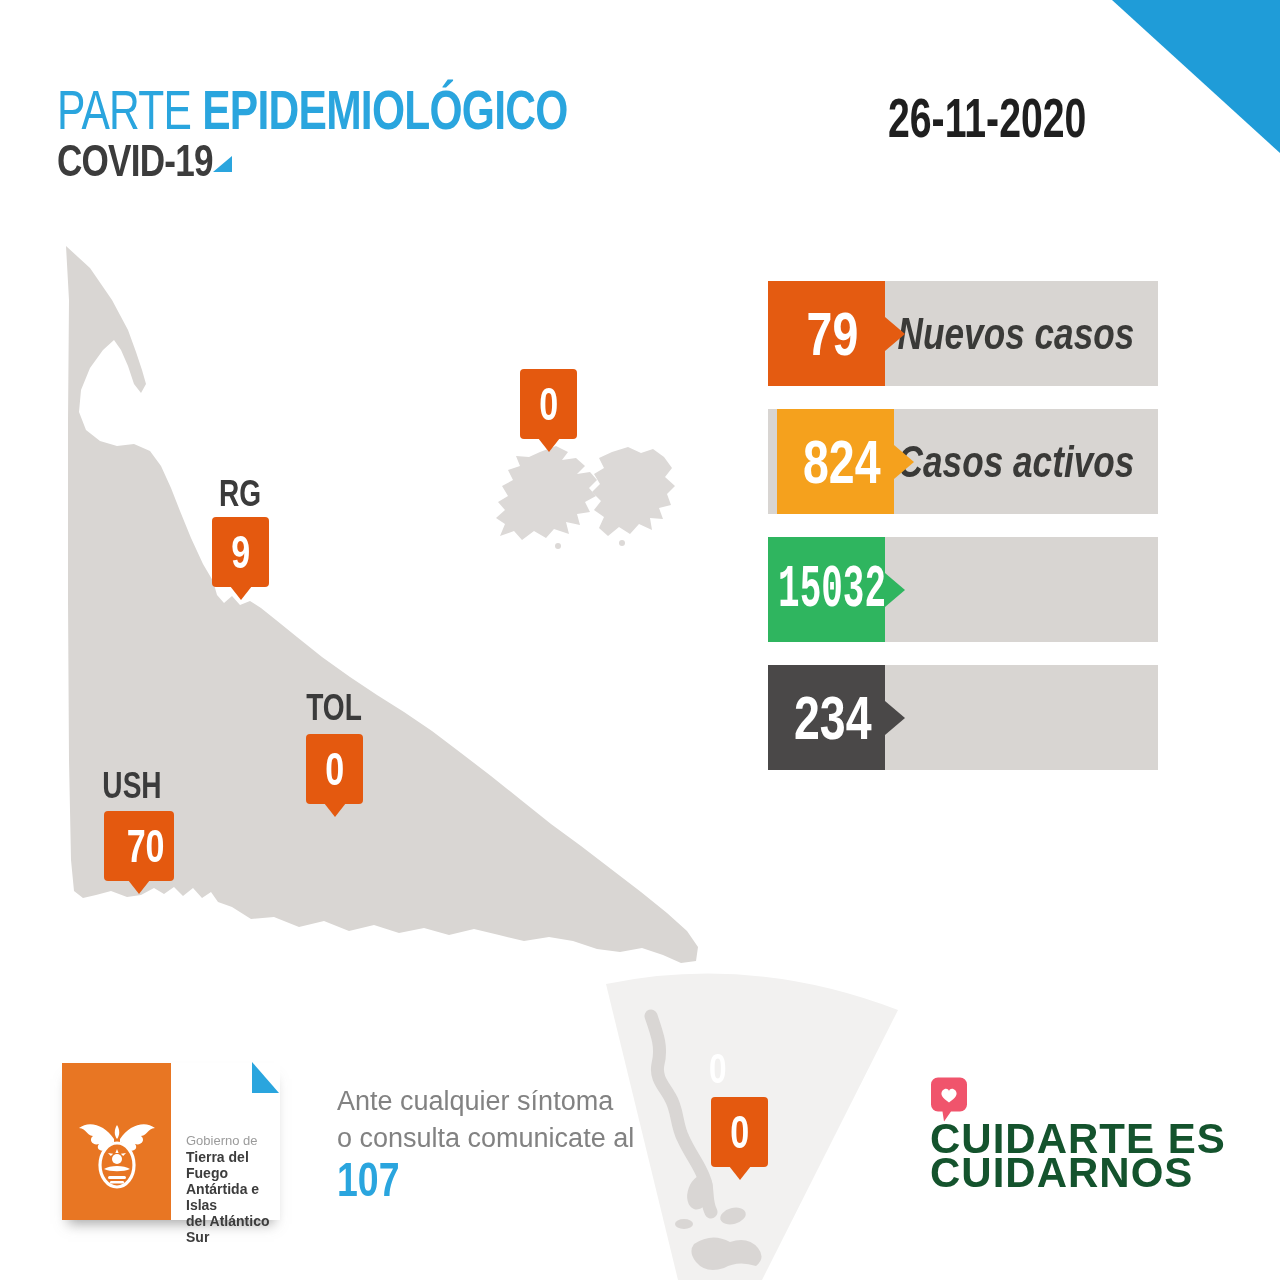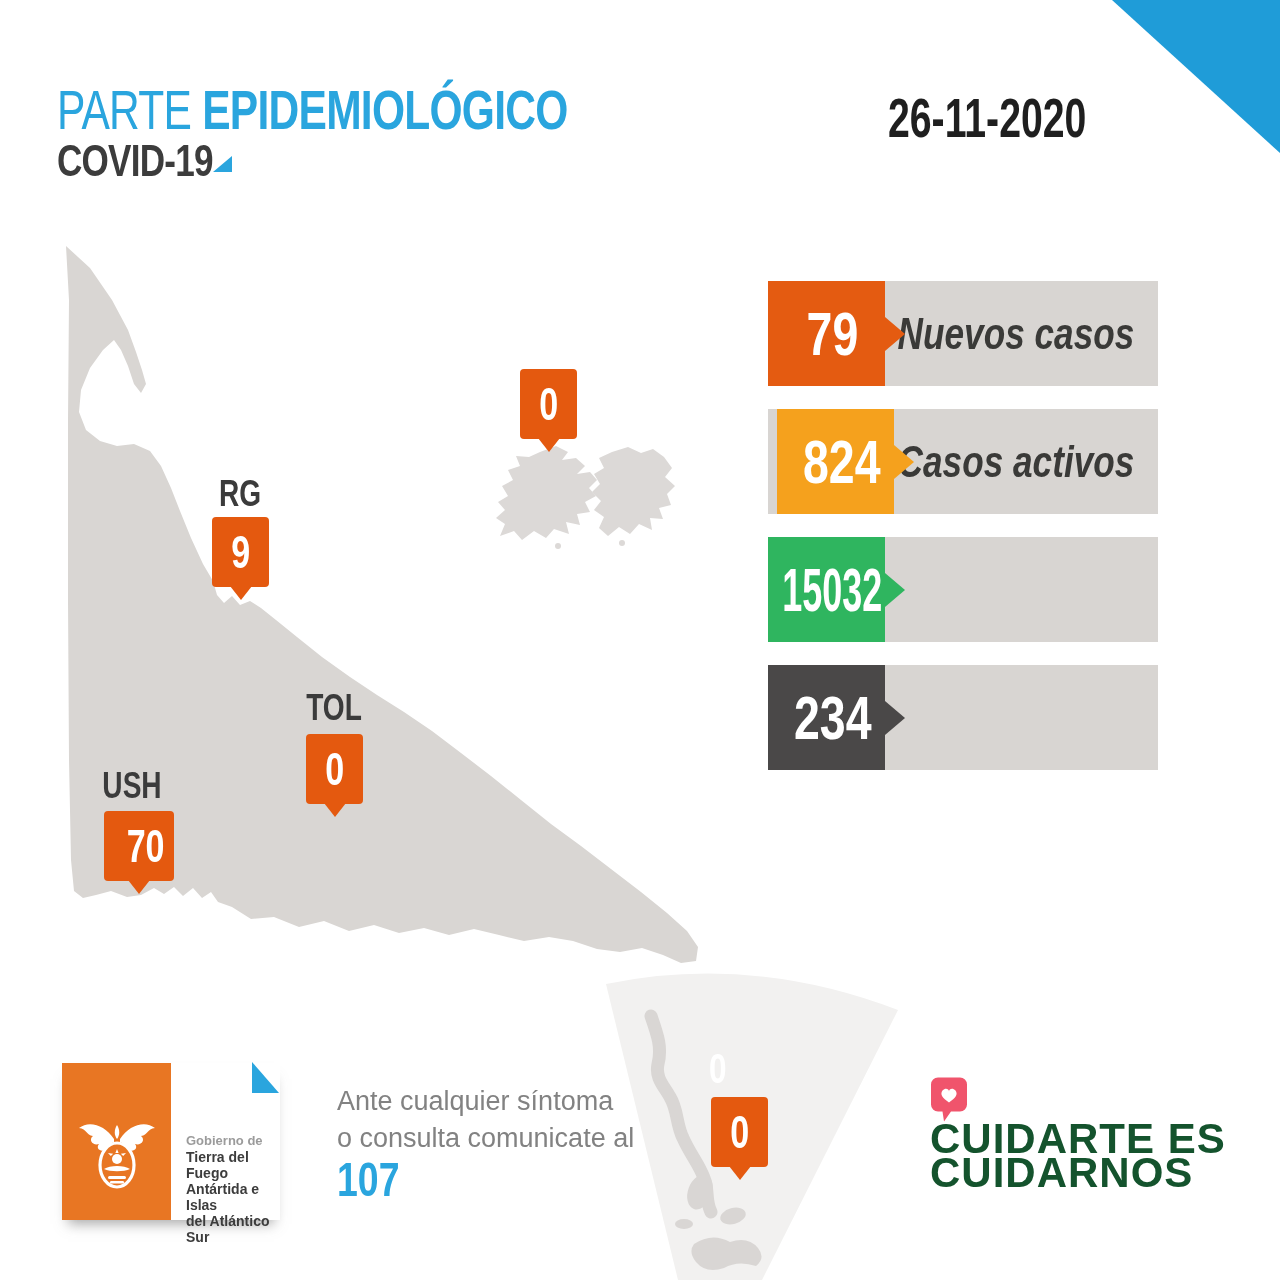--- a/index.html
+++ b/index.html
@@ -71,21 +71,21 @@
     font-size:44px;font-weight:700;font-style:italic;color:#3A3A38;
     transform:scaleX(0.80);white-space:nowrap;line-height:1;
   }
   
   .logo-card{
     position:absolute;left:62px;top:1063px;width:218px;height:157px;background:#ffffff;
     box-shadow:0 10px 12px -6px rgba(100,100,100,0.55);
   }
   .logo-box{position:absolute;left:0;top:0;width:109px;height:157px;background:#E87623;}
   .gov-text{position:absolute;left:124px;top:70px;line-height:16px;}
-  .gov-l1{font-size:13px;color:#9B9B9B;font-weight:700;}
+  .gov-l1{font-size:13px;color:#9B9B9B;font-weight:400;}
   .gov-l2{font-size:14px;color:#3C3C3C;font-weight:700;}
   .tri-footer{
     position:absolute;left:252px;top:1062px;width:27px;height:31px;background:#2AA5DE;
     clip-path:polygon(0 0,100% 100%,0 100%);
   }
   .advice{position:absolute;left:337px;top:1083px;font-size:27px;color:#828282;line-height:37px;}
   .phone{
     position:absolute;left:337px;top:1156px;font-size:48px;font-weight:700;color:#2AA5DE;
     transform:scaleX(0.78);transform-origin:left top;line-height:1;
   }
@@ -178,21 +178,21 @@
       <div class="stat-label-wrap">
           <span class="stat-label">Casos activos</span>
         </div>
       <div class="stat-block" style="color: rgb(245, 161, 29); margin-left: 9px;">
         <span class="stat-num" style="transform: scaleX(0.75);">824</span>
         <span class="stat-arrow"></span>
       </div>
     </div>
     <div class="stat-row">
       <div class="stat-bar"></div>
-      <div class="stat-block" style="color: rgb(47, 181, 95);">
+      <div class="stat-block" style="color: rgb(47, 181, 95); font-family: Liberation Mono, monospace;">
         <span class="stat-num" style="transform: scaleX(0.58);">15032</span>
         <span class="stat-arrow"></span>
       </div>
     </div>
     <div class="stat-row">
       <div class="stat-bar"></div>
       <div class="stat-block" style="color: rgb(74, 72, 72);">
         <span class="stat-num" style="transform: scaleX(0.75);">234</span>
         <span class="stat-arrow"></span>
       </div>

